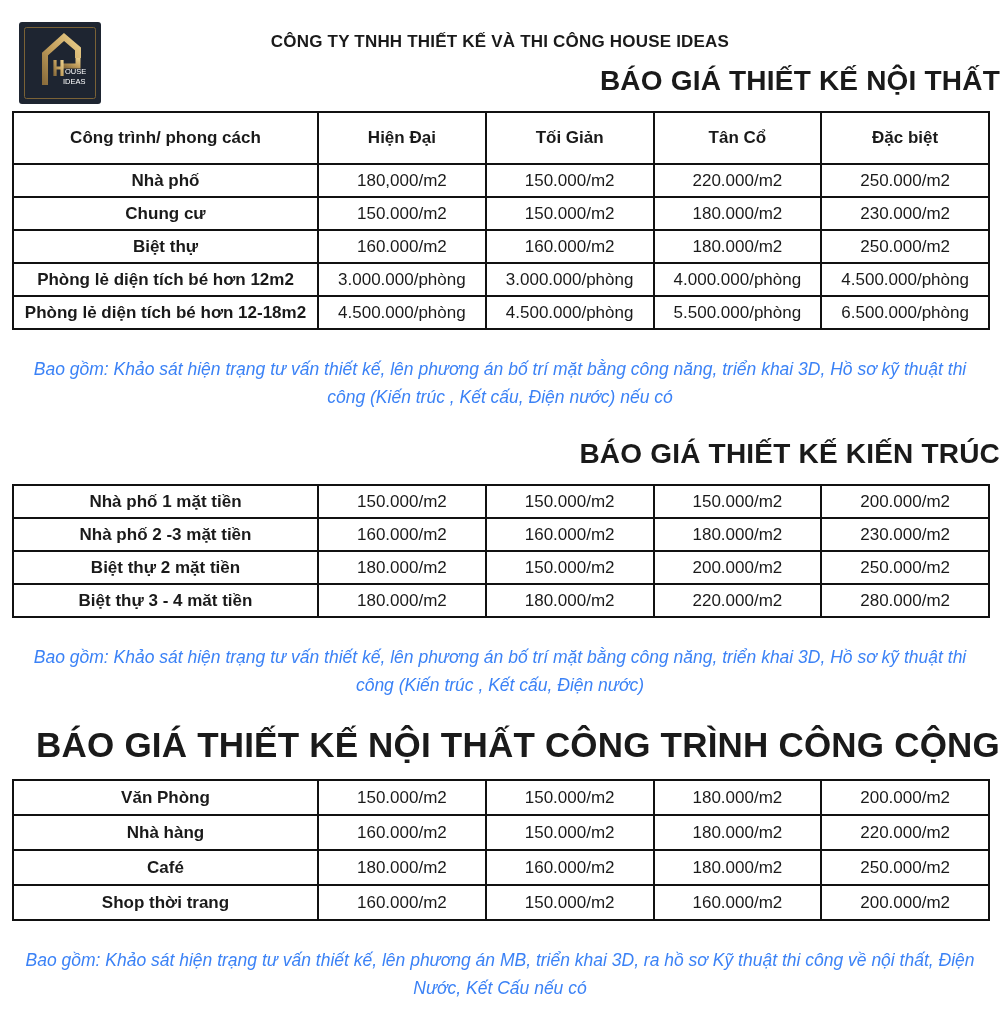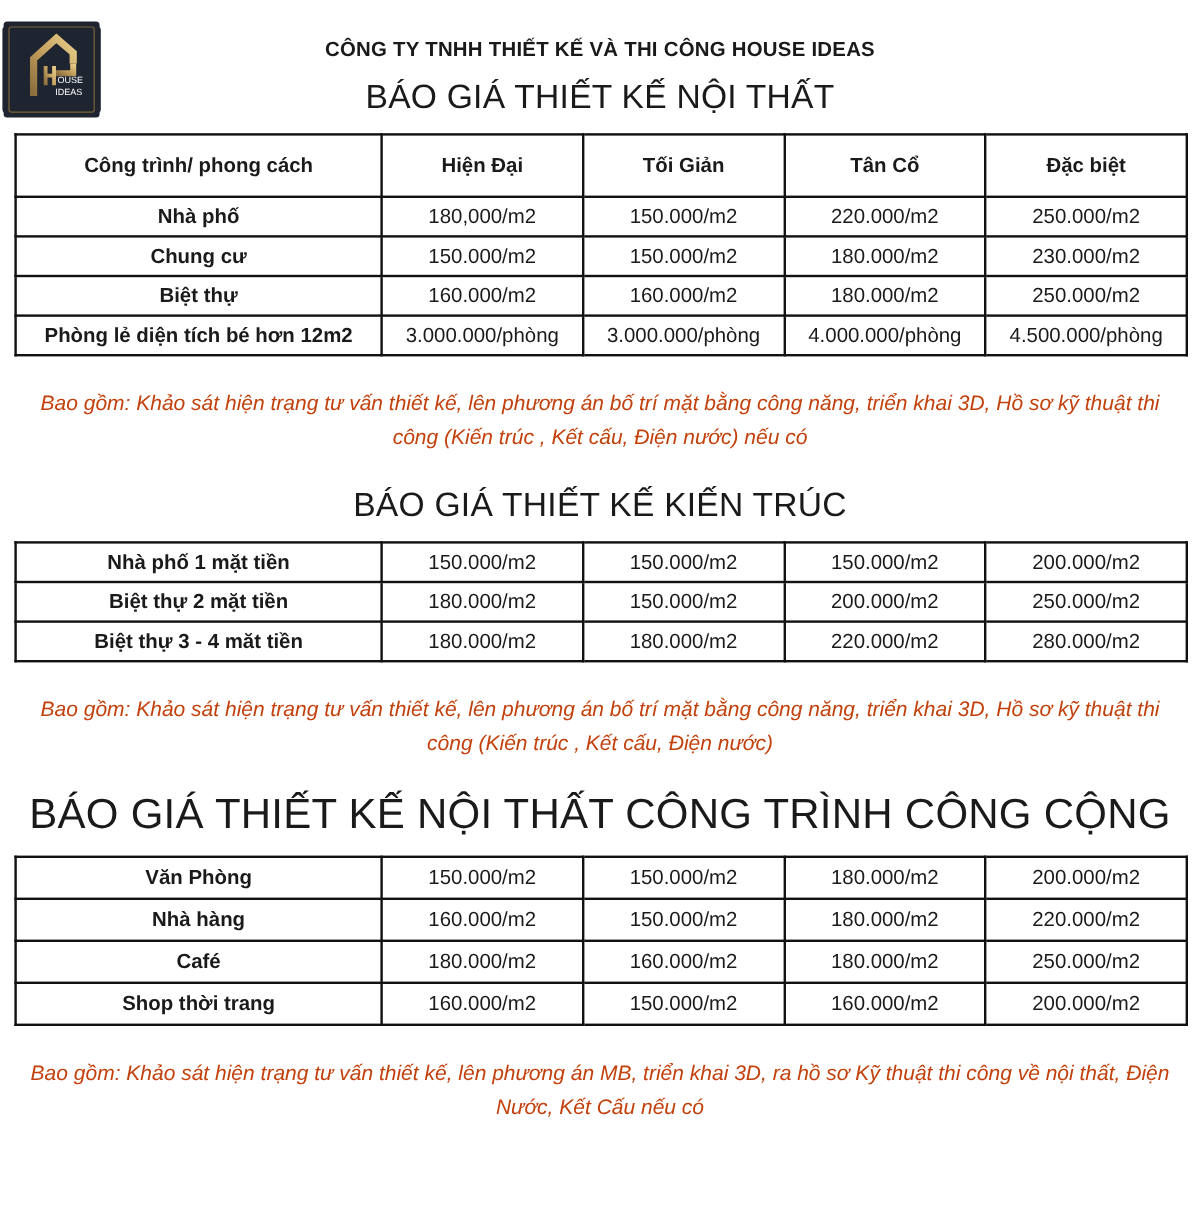--- a/index.html
+++ b/index.html
@@ -8,35 +8,35 @@
     width: 1000px; height: 1024px;
     font-family: "Liberation Sans", sans-serif;
     color: #1a1a1a;
     position: relative;
     overflow: hidden;
   }
   .page { width: 1000px; height: 1024px; padding-top: 20px; }
 
   
   .logo {
-    position: absolute; left: 2px; top: 22px;
-    width: 82px; height: 72px;
+    position: absolute; left: 19px; top: 22px;
+    width: 82px; height: 82px;
     background: var(--logo-bg, #1e2531);
     border-radius: 3px;
     display: flex; align-items: center; justify-content: center;
   }
   .company-name {
     text-align: center;
     font-size: 17px; font-weight: 700;
     letter-spacing: 0.2px;
     margin-top: 12px;
   }
   .section-title {
-    text-align: center;
-    font-size: 28px; font-weight: 400;
+    text-align: right;
+    font-size: 28px; font-weight: 700;
     letter-spacing: 0.2px;
     white-space: nowrap;
   }
   .title-1 { margin-top: 13px; }
   .title-2 { margin-top: 27px; }
   .title-3 { margin-top: 26px; font-size: 35px; }
 
   
   .tbl-wrap { width: 976px; margin: 14px auto 0 auto; }
   table.price-table {
@@ -63,21 +63,21 @@
   col.c-val   { width: 167.75px; }
 
   
   .note {
     width: 952px;
     margin: 25px auto 0 auto;
     text-align: center;
     font-style: italic;
     font-size: 17.5px;
     line-height: 1.6;
-    color: #c2410c;
+    color: #3b82f6;
   }
 </style>
 </head>
 <body>
 
 <div class="page">
 
   <div class="logo">
     <svg width="82" height="82" viewBox="0 0 82 82">
       <defs>
@@ -143,20 +143,27 @@
             <td>180.000/m2</td>
             <td>250.000/m2</td>
           </tr>
           <tr>
             <th scope="row">Phòng lẻ diện tích bé hơn 12m2</th>
             <td>3.000.000/phòng</td>
             <td>3.000.000/phòng</td>
             <td>4.000.000/phòng</td>
             <td>4.500.000/phòng</td>
           </tr>
+          <tr>
+            <th scope="row">Phòng lẻ diện tích bé hơn 12-18m2</th>
+            <td>4.500.000/phòng</td>
+            <td>4.500.000/phòng</td>
+            <td>5.500.000/phòng</td>
+            <td>6.500.000/phòng</td>
+          </tr>
         </tbody>
       </table>
     </div>
   <p class="note">Bao gồm: Khảo sát hiện trạng tư vấn thiết kế, lên phương án bố trí mặt bằng công năng, triển khai 3D, Hồ sơ kỹ thuật thi công (Kiến trúc , Kết cấu, Điện nước) nếu có</p>
 
   <h1 class="section-title title-2">BÁO GIÁ THIẾT KẾ KIẾN TRÚC</h1>
   <div class="tbl-wrap">
       <table class="price-table rows-t1">
         <colgroup>
           <col class="c-label">
@@ -167,20 +174,27 @@
         </colgroup>
         <tbody>
           <tr>
             <th scope="row">Nhà phố 1 mặt tiền</th>
             <td>150.000/m2</td>
             <td>150.000/m2</td>
             <td>150.000/m2</td>
             <td>200.000/m2</td>
           </tr>
           <tr>
+            <th scope="row">Nhà phố 2 -3 mặt tiền</th>
+            <td>160.000/m2</td>
+            <td>160.000/m2</td>
+            <td>180.000/m2</td>
+            <td>230.000/m2</td>
+          </tr>
+          <tr>
             <th scope="row">Biệt thự 2 mặt tiền</th>
             <td>180.000/m2</td>
             <td>150.000/m2</td>
             <td>200.000/m2</td>
             <td>250.000/m2</td>
           </tr>
           <tr>
             <th scope="row">Biệt thự 3 - 4 măt tiền</th>
             <td>180.000/m2</td>
             <td>180.000/m2</td>

